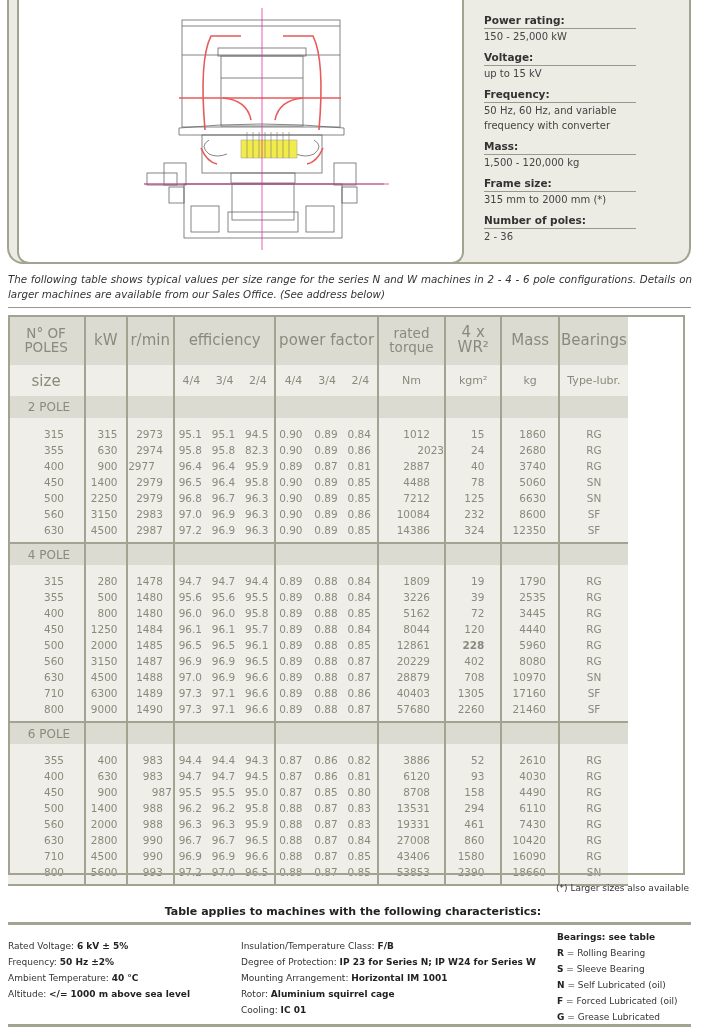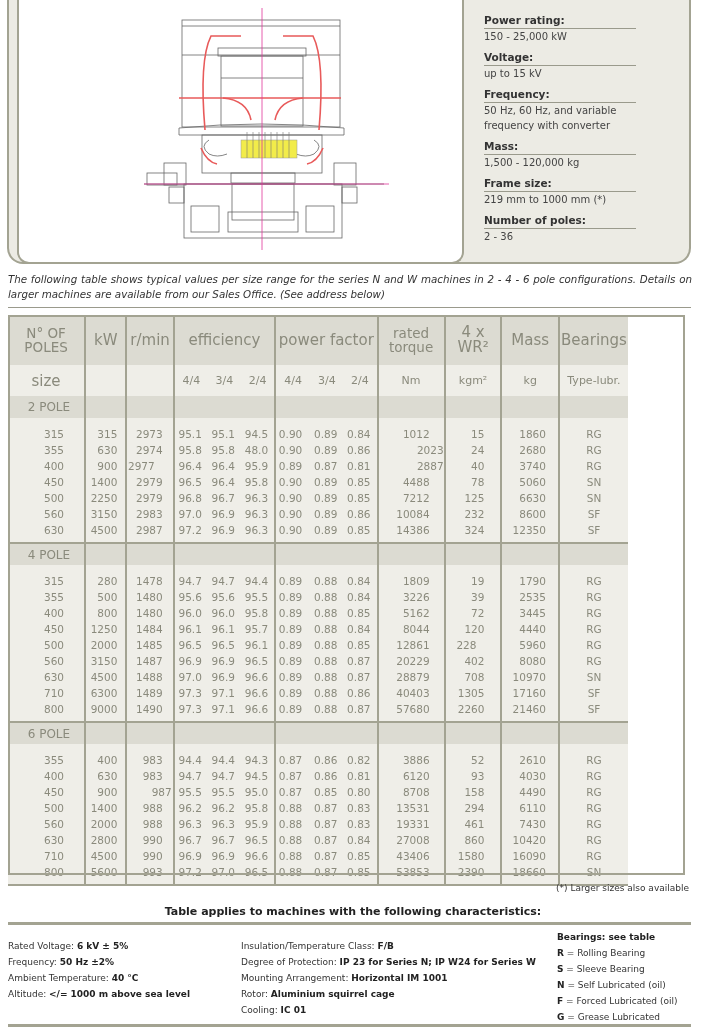--- a/index.html
+++ b/index.html
@@ -111,21 +111,21 @@
     <div class="spec">
       <div class="spec-label">Frequency:</div>
       <div class="spec-value">50 Hz, 60 Hz, and variable frequency with converter</div>
     </div>
     <div class="spec">
       <div class="spec-label">Mass:</div>
       <div class="spec-value">1,500 - 120,000 kg</div>
     </div>
     <div class="spec">
       <div class="spec-label">Frame size:</div>
-      <div class="spec-value">219 mm to 1000 mm (*)</div>
+      <div class="spec-value">315 mm to 2000 mm (*)</div>
     </div>
     <div class="spec">
       <div class="spec-label">Number of poles:</div>
       <div class="spec-value">2 - 36</div>
     </div>
   </div>
 </div>
 
 <p class="intro">The following table shows typical values per size range for the series N and W machines in 2 - 4 - 6 pole configurations. Details on larger machines are available from our Sales Office. (See address below)</p>
 <div class="intro-rule"></div>
@@ -204,40 +204,40 @@
         <td class="col-div" style="padding-right: 16px;">15</td>
         <td class="col-div" style="padding-right: 12px;">1860</td>
         <td class="col-div" style="text-align: center;">RG</td>
       </tr>
       <tr class="data">
         <td style="text-align: left; padding-left: 36px;">355</td>
         <td class="col-div" style="padding-right: 8px;">630</td>
         <td class="col-div" style="padding-right: 10px;">2974</td>
         <td class="col-div" style="padding-right: 6px;">95.8</td>
         <td style="padding-right: 6px;">95.8</td>
-        <td style="padding-right: 6px;">48.0</td>
+        <td style="padding-right: 6px;">82.3</td>
         <td class="col-div" style="padding-right: 8px;">0.90</td>
         <td style="padding-right: 6px;">0.89</td>
         <td style="padding-right: 6px;">0.86</td>
         <td class="col-div" style="padding-right: 0;">2023</td>
         <td class="col-div" style="padding-right: 16px;">24</td>
         <td class="col-div" style="padding-right: 12px;">2680</td>
         <td class="col-div" style="text-align: center;">RG</td>
       </tr>
       <tr class="data">
         <td style="text-align: left; padding-left: 36px;">400</td>
         <td class="col-div" style="padding-right: 8px;">900</td>
         <td class="col-div" style="padding-right: 18px;">2977</td>
         <td class="col-div" style="padding-right: 6px;">96.4</td>
         <td style="padding-right: 6px;">96.4</td>
         <td style="padding-right: 6px;">95.9</td>
         <td class="col-div" style="padding-right: 8px;">0.89</td>
         <td style="padding-right: 6px;">0.87</td>
         <td style="padding-right: 6px;">0.81</td>
-        <td class="col-div" style="">2887</td>
+        <td class="col-div" style="padding-right: 14px;">2887</td>
         <td class="col-div" style="padding-right: 16px;">40</td>
         <td class="col-div" style="padding-right: 12px;">3740</td>
         <td class="col-div" style="text-align: center;">RG</td>
       </tr>
       <tr class="data">
         <td style="text-align: left; padding-left: 36px;">450</td>
         <td class="col-div" style="padding-right: 8px;">1400</td>
         <td class="col-div" style="padding-right: 10px;">2979</td>
         <td class="col-div" style="padding-right: 6px;">96.5</td>
         <td style="padding-right: 6px;">96.4</td>
@@ -374,21 +374,21 @@
         <td style="text-align: left; padding-left: 36px;">500</td>
         <td class="col-div" style="padding-right: 8px;">2000</td>
         <td class="col-div" style="padding-right: 10px;">1485</td>
         <td class="col-div" style="padding-right: 6px;">96.5</td>
         <td style="padding-right: 6px;">96.5</td>
         <td style="padding-right: 6px;">96.1</td>
         <td class="col-div" style="padding-right: 8px;">0.89</td>
         <td style="padding-right: 6px;">0.88</td>
         <td style="padding-right: 6px;">0.85</td>
         <td class="col-div" style="padding-right: 14px;">12861</td>
-        <td class="col-div" style="padding-right: 24px;">228</td>
+        <td class="col-div" style="padding-right: 16px; font-weight: bold;">228</td>
         <td class="col-div" style="padding-right: 12px;">5960</td>
         <td class="col-div" style="text-align: center;">RG</td>
       </tr>
       <tr class="data">
         <td style="text-align: left; padding-left: 36px;">560</td>
         <td class="col-div" style="padding-right: 8px;">3150</td>
         <td class="col-div" style="padding-right: 10px;">1487</td>
         <td class="col-div" style="padding-right: 6px;">96.9</td>
         <td style="padding-right: 6px;">96.9</td>
         <td style="padding-right: 6px;">96.5</td>

